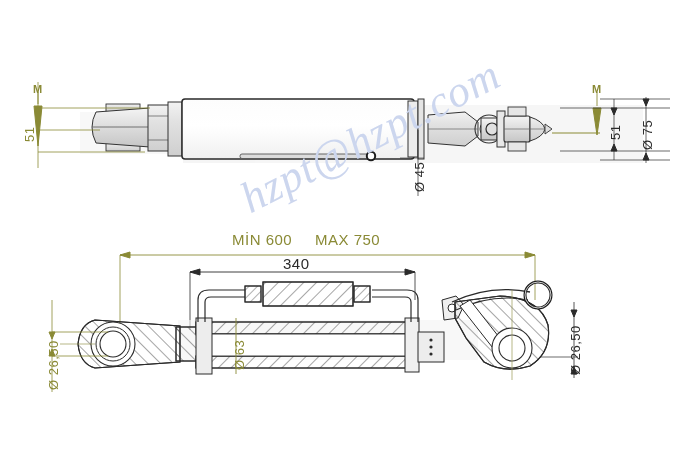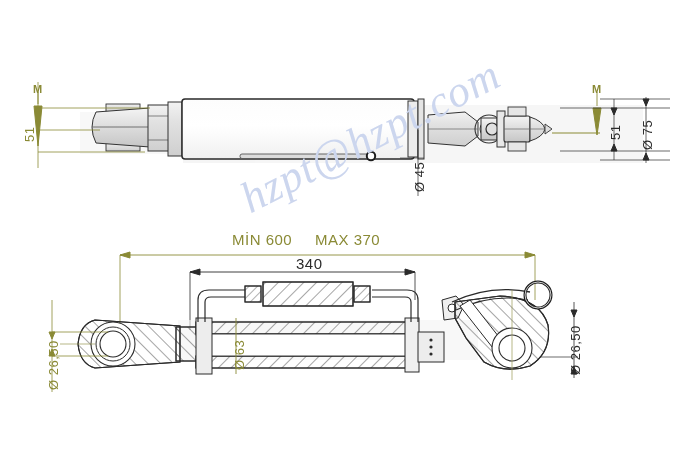--- a/index.html
+++ b/index.html
@@ -305,23 +305,23 @@
   <div class="dim-text-olive" style="left:592px; top:83px; font-size:11px; font-weight:bold;">M</div>
 
   <div class="dim-text-dark rot90" style="left:608px; top:140px; font-size:13px;">51</div>
 
   <div class="dim-text-dark rot90" style="left:640px; top:150px; font-size:13px;">Ø 75</div>
 
   <div class="dim-text-dark rot90" style="left:412px; top:192px; font-size:13px;">Ø 45</div>
 
   <div class="dim-text-olive" style="left:232px; top:231px; font-size:15px;">MİN 600</div>
 
-  <div class="dim-text-olive" style="left:315px; top:231px; font-size:15px;">MAX 370</div>
-
-  <div class="dim-text-dark" style="left:296px; top:255px; font-size:15px;">340</div>
+  <div class="dim-text-olive" style="left:315px; top:231px; font-size:15px;">MAX 750</div>
+
+  <div class="dim-text-dark" style="left:283px; top:255px; font-size:15px;">340</div>
 
   <div class="dim-text-olive rot90" style="left:232px; top:370px; font-size:13px;">Ø 63</div>
 
   <div class="dim-text-olive rot90" style="left:46px; top:390px; font-size:13px;">Ø 26,50</div>
 
   <div class="dim-text-dark rot90" style="left:568px; top:375px; font-size:13px;">Ø 26,50</div>
 
 </div>
 
 </body></html>

